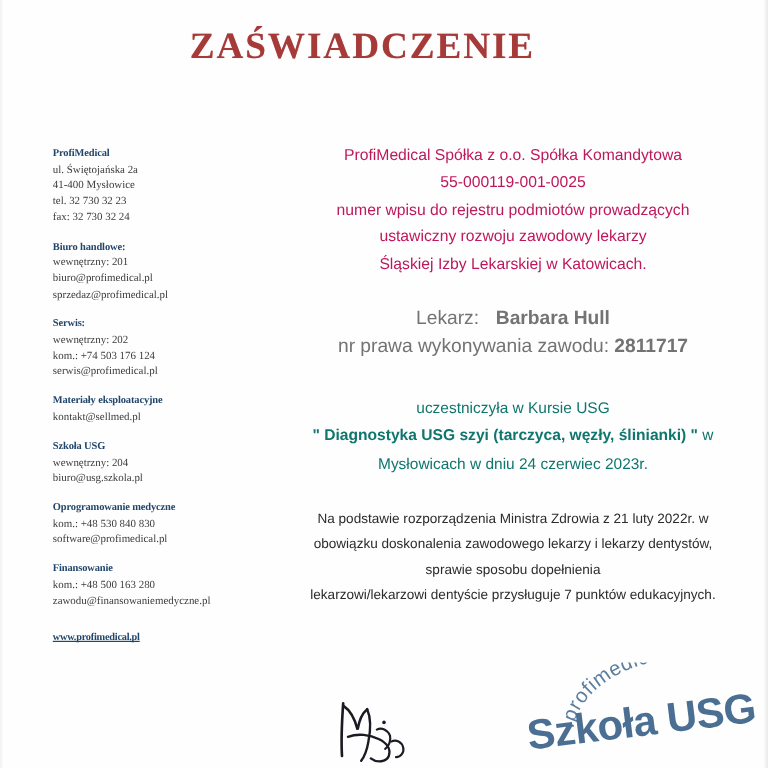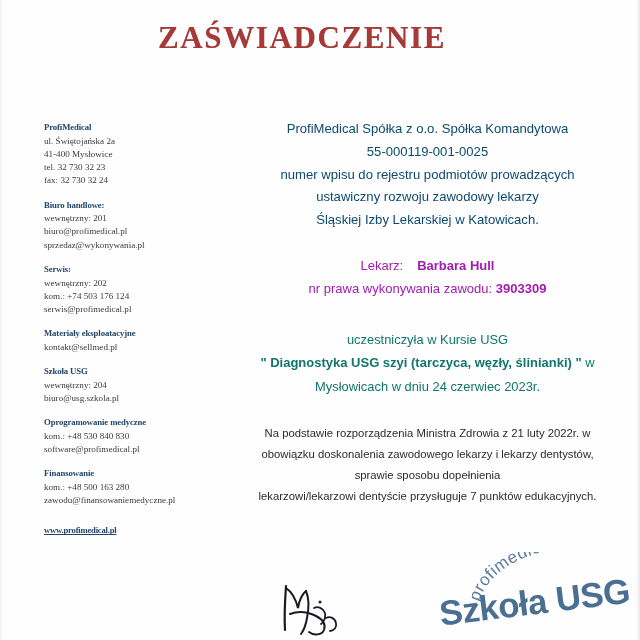--- a/index.html
+++ b/index.html
@@ -94,27 +94,27 @@
     position: absolute;
     left: 215px;
     top: 118px;
     width: 425px;
     text-align: center;
   }
   .para { margin: 0; }
   .blk-org {
     font-size: 13.1px;
     line-height: 22.8px;
-    color: #0c4a6e;
+    color: #be185d;
   }
   .blk-doctor {
     margin-top: 22px;
-    font-size: 13px;
+    font-size: 16px;
     line-height: 23.5px;
-    color: #a21caf;
+    color: #737373;
   }
   .lbl-spacer { display: inline-block; width: 14px; }
   .b { font-weight: bold; }
   .blk-course {
     margin-top: 27px;
     font-size: 12.9px;
     line-height: 23.5px;
     color: #0f766e;
   }
   .course-title {
@@ -193,21 +193,21 @@
       <div class="side-line">ul. Świętojańska 2a</div>
       <div class="side-line">41-400 Mysłowice</div>
       <div class="side-line">tel. 32 730 32 23</div>
       <div class="side-line">fax: 32 730 32 24</div>
     </div>
 
     <div class="side-block">
       <div class="side-head">Biuro handlowe:</div>
       <div class="side-line">wewnętrzny: 201</div>
       <div class="side-line">biuro@profimedical.pl</div>
-      <div class="side-line">sprzedaz@wykonywania.pl</div>
+      <div class="side-line">sprzedaz@profimedical.pl</div>
     </div>
 
     <div class="side-block">
       <div class="side-head">Serwis:</div>
       <div class="side-line">wewnętrzny: 202</div>
       <div class="side-line">kom.: +74 503 176 124</div>
       <div class="side-line">serwis@profimedical.pl</div>
     </div>
 
     <div class="side-block">
@@ -241,21 +241,21 @@
     <div class="blk-org">
       <div class="para">ProfiMedical Spółka z o.o. Spółka Komandytowa</div>
       <div class="para">55-000119-001-0025</div>
       <div class="para">numer wpisu do rejestru podmiotów prowadzących</div>
       <div class="para">ustawiczny rozwoju zawodowy lekarzy</div>
       <div class="para">Śląskiej Izby Lekarskiej w Katowicach.</div>
     </div>
 
     <div class="blk-doctor">
       <div class="para"><span>Lekarz:</span><span class="lbl-spacer"></span><span class="b">Barbara Hull</span></div>
-      <div class="para"><span>nr prawa wykonywania zawodu:</span> <span class="b">3903309</span></div>
+      <div class="para"><span>nr prawa wykonywania zawodu:</span> <span class="b">2811717</span></div>
     </div>
 
     <div class="blk-course">
       <div class="para">uczestniczyła w Kursie USG</div>
       <div class="para"><span class="course-title">"</span> <span class="course-title">Diagnostyka USG szyi (tarczyca, węzły, ślinianki)</span> <span class="course-title">"</span> <span>w</span></div>
       <div class="para">Mysłowicach w dniu 24 czerwiec 2023r.</div>
     </div>
 
     <div class="blk-legal">
       <div class="para">Na podstawie rozporządzenia Ministra Zdrowia z 21 luty 2022r. w</div>

